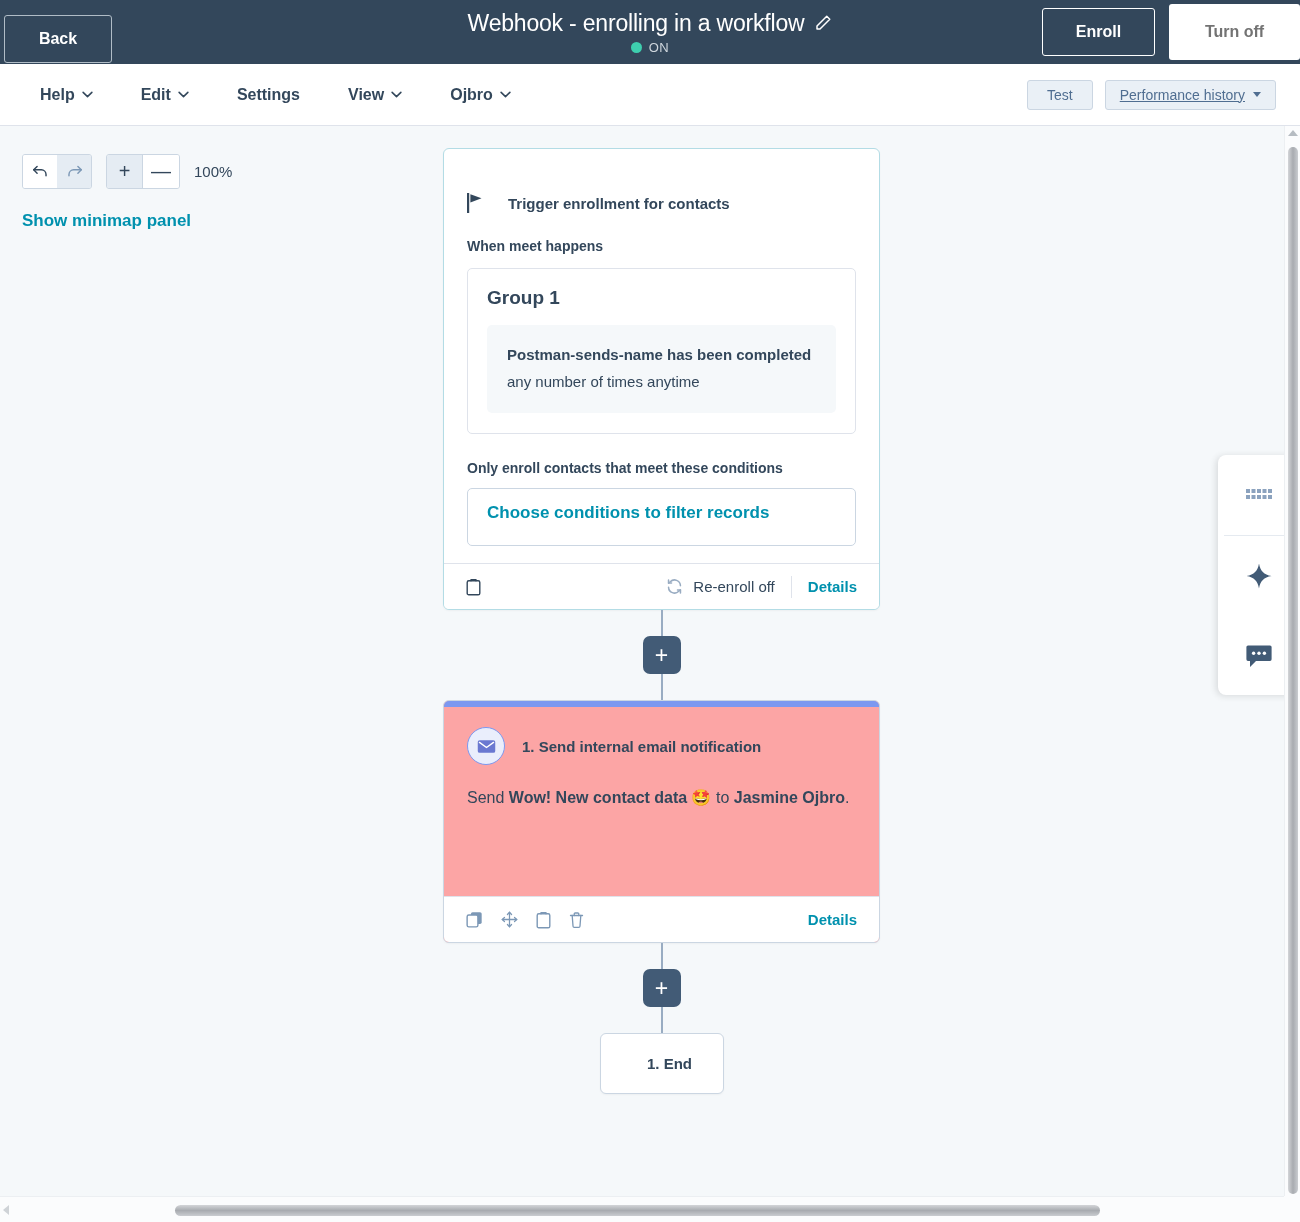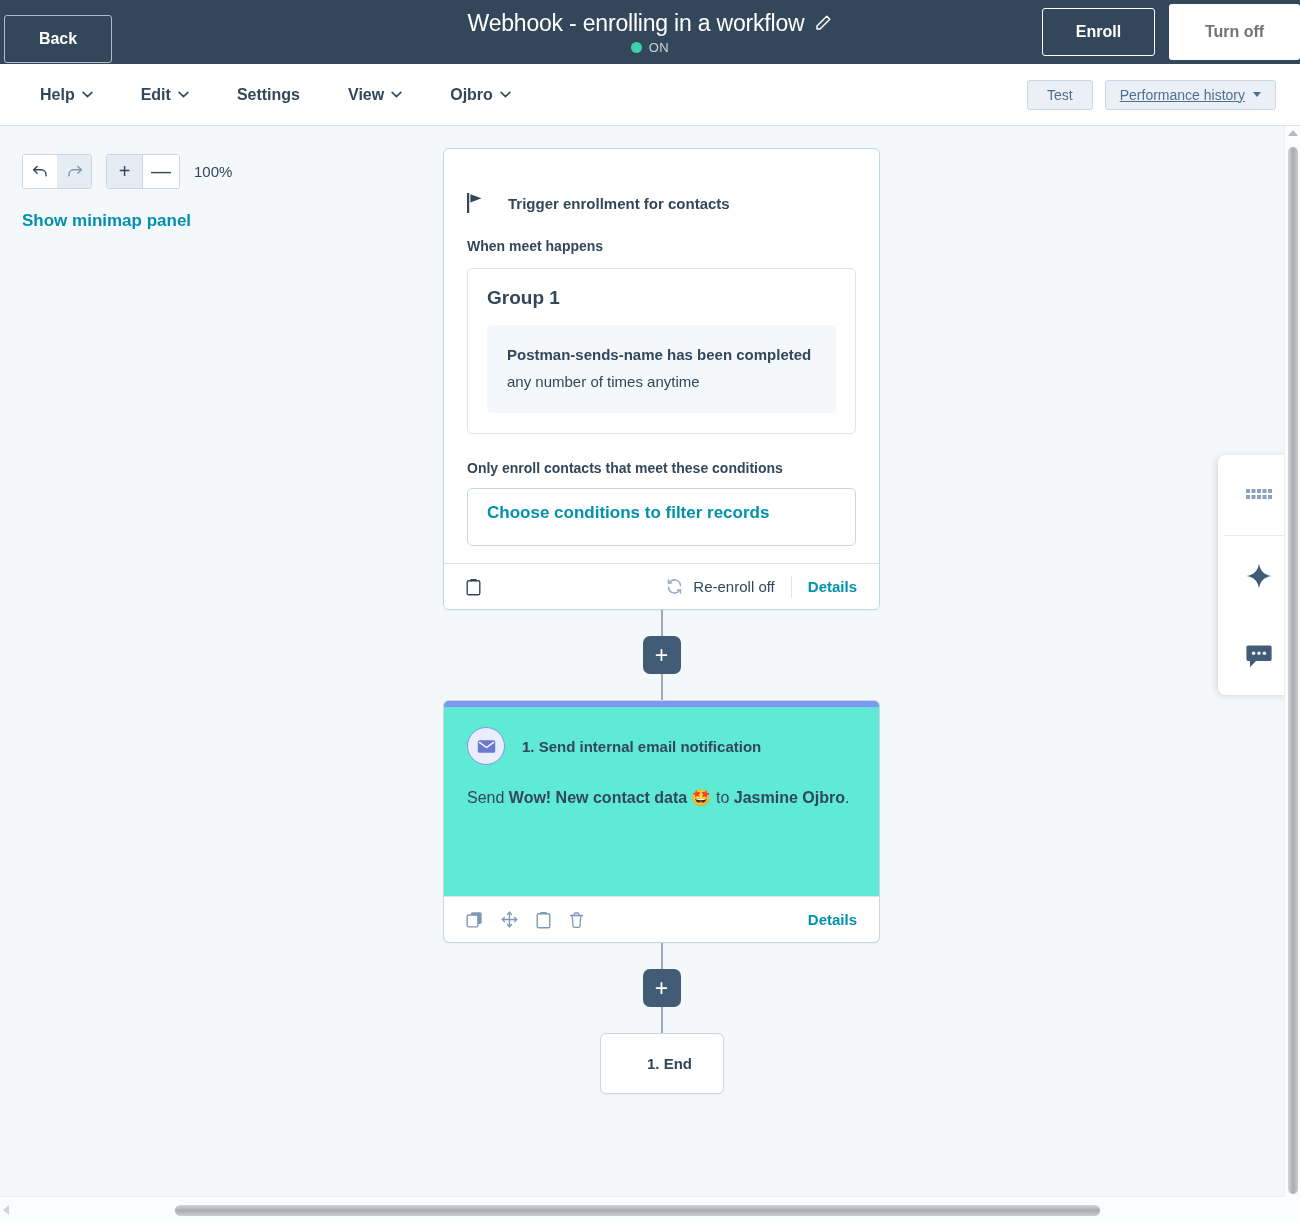--- a/index.html
+++ b/index.html
@@ -208,21 +208,21 @@
     position: absolute; left: 50%; margin-left: -1px;
     top: 0; bottom: 0; width: 2px; background: #99acc2; z-index: 1;
   }
 
   
   .action-card {
     position: relative;
     width: 437px;
     border: 1px solid #cbd6e2;
     border-radius: 6px;
-    background: #5eead4;
+    background: #fca5a5;
     box-shadow: 0 1px 2px rgba(0,0,0,.04);
     height: 243px;
     overflow: hidden;
   }
   .action-topbar {
     position: absolute; top: 0; left: 0; right: 0;
     height: 6px; background: #7c98f0;
   }
   .action-head { display: flex; align-items: center; gap: 17px; padding: 26px 0 0 23px; }
   .email-circle {

